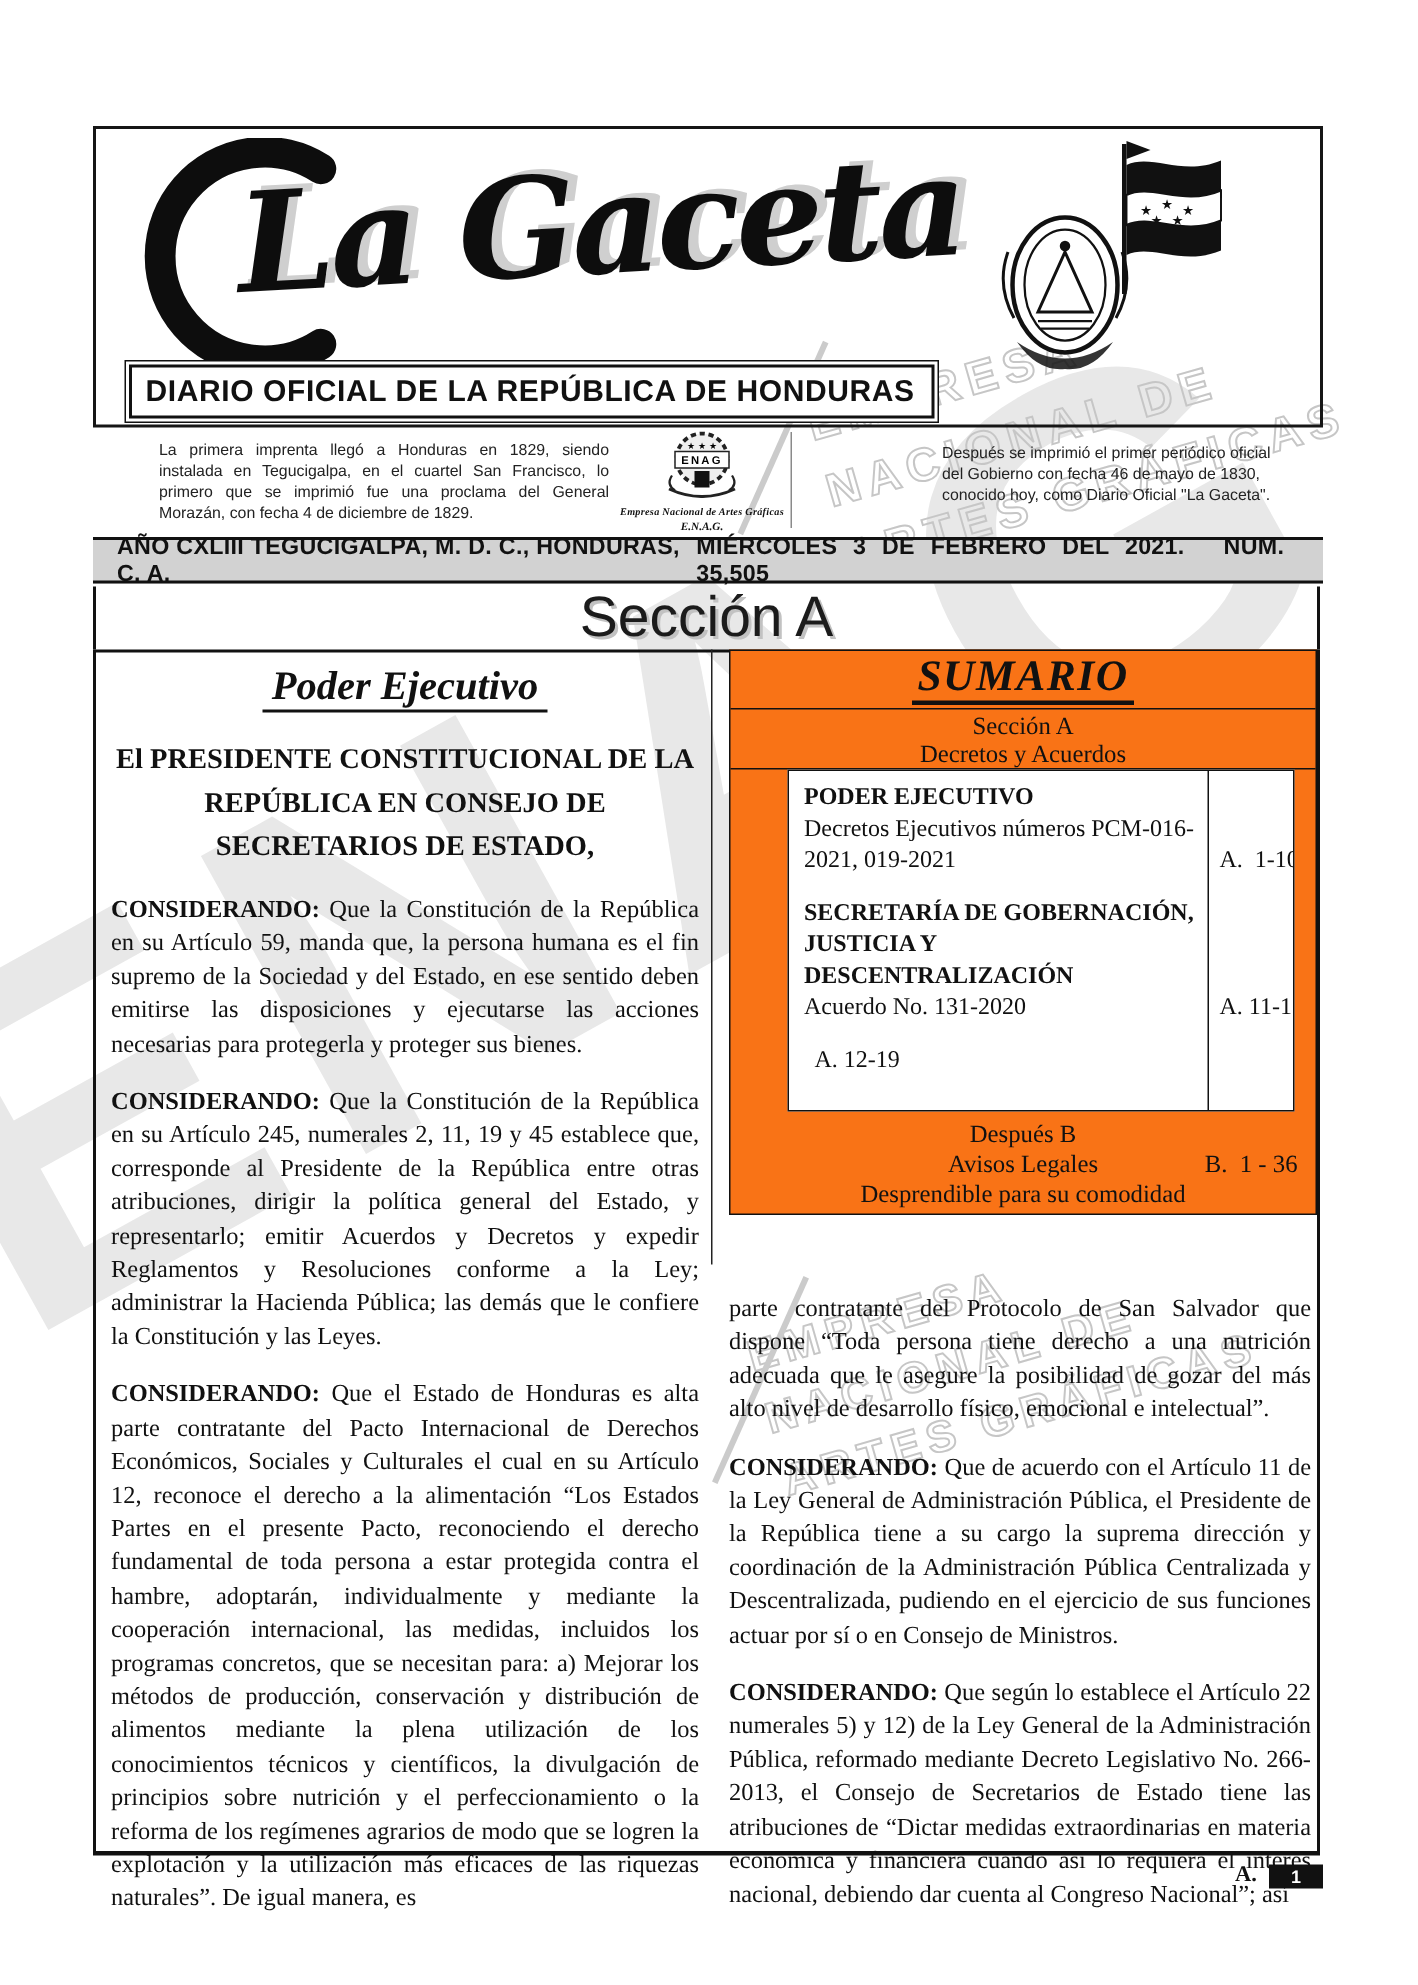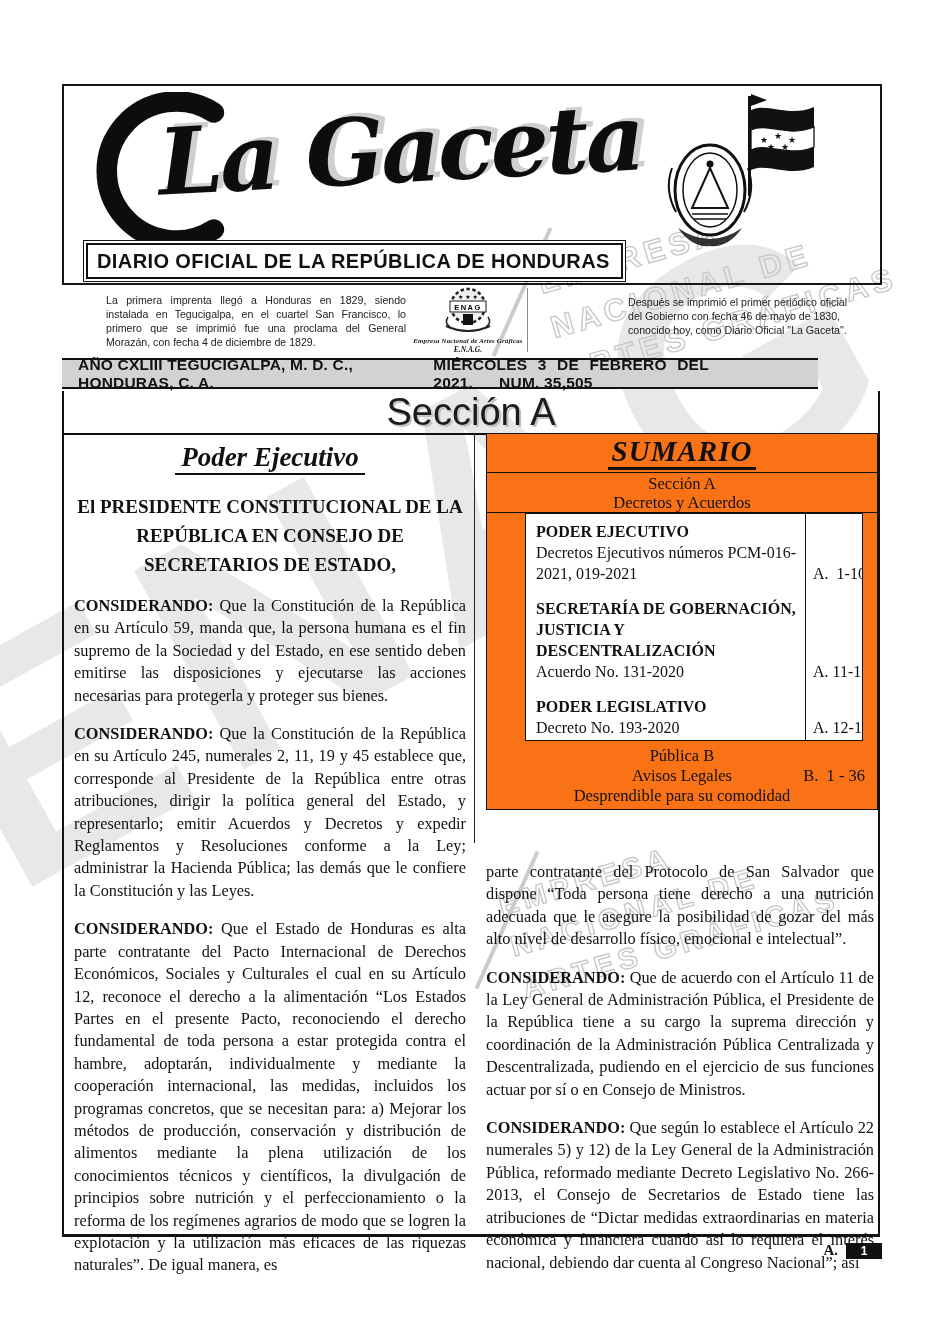--- a/index.html
+++ b/index.html
@@ -39,21 +39,21 @@
     font-size:10.6px;line-height:14px;color:#222;text-align:justify;}
   .note-left{left:106px;top:293px;width:300px;}
   .note-right{left:628px;top:295px;width:232px;text-align:left;}
   .enag-wrap{left:408px;top:286px;width:120px;z-index:3;text-align:center;}
   .enag-caption{font-family:"Liberation Serif",serif;font-style:italic;font-weight:bold;
     font-size:6.8px;letter-spacing:.2px;margin-top:1px;}
   .enag-abbr{font-family:"Liberation Serif",serif;font-style:italic;font-weight:bold;font-size:7.5px;margin-top:1px;}
   .strip-divider{left:527px;top:288px;width:1px;height:64px;background:#8a8a8a;z-index:3;}
 
   
-  .datebar{left:62px;top:358px;width:756px;height:31px;z-index:3;background:#d2d2d2;
+  .datebar{left:62px;top:358px;width:820px;height:31px;z-index:3;background:#d2d2d2;
     border-top:2px solid #111;border-bottom:2px solid #111;
     display:flex;align-items:center;justify-content:space-between;padding:0 4px 0 16px;box-sizing:border-box;
     font-family:"Liberation Sans","DejaVu Sans",sans-serif;font-weight:bold;font-size:15.5px;letter-spacing:.2px;}
   .datebar .date{word-spacing:6px;}
   .datebar .num{margin-left:26px;}
 
   
   .section-band{left:62px;top:391px;width:818px;height:42px;z-index:2;
     border-left:2px solid #111;border-right:2px solid #111;box-sizing:border-box;
     display:flex;align-items:center;justify-content:center;
@@ -225,30 +225,26 @@
 
       <div class="sum-entry">
         <div class="sum-text">
           <div class="sum-heading">SECRETARÍA DE GOBERNACIÓN, JUSTICIA Y DESCENTRALIZACIÓN</div>
           <div>Acuerdo No. 131-2020</div>
         </div>
         <div class="sum-page">A. 11-12</div>
       </div>
 
       <div class="sum-entry">
-        <div class="sum-text">
-          <div class="sum-heading">PODER LEGISLATIVO</div>
-          <div>Decreto No. 193-2020</div>
-        </div>
         <div class="sum-page">A. 12-19</div>
       </div>
 
     </div>
     <div class="sum-secb">
-      <div>Pública B</div>
+      <div>Después B</div>
       <div>Avisos Legales</div>
       <div>Desprendible para su comodidad</div>
       <span class="b-page">B.  1 - 36</span>
     </div>
   </div>
 
   <div class="abs right-col">
     <p class="body-par"><b></b><span>parte contratante del Protocolo de San Salvador que dispone “Toda persona tiene derecho a una nutrición adecuada que le asegure la posibilidad de gozar del más alto nivel de desarrollo físico, emocional e intelectual”.</span></p>
     <p class="body-par"><b>CONSIDERANDO:</b><span> Que de acuerdo con el Artículo 11 de la Ley General de Administración Pública, el Presidente de la República tiene a su cargo la suprema dirección y coordinación de la Administración Pública Centralizada y Descentralizada, pudiendo en el ejercicio de sus funciones actuar por sí o en Consejo de Ministros.</span></p>
     <p class="body-par"><b>CONSIDERANDO:</b><span> Que según lo establece el Artículo 22 numerales 5) y 12) de la Ley General de la Administración Pública, reformado mediante Decreto Legislativo No. 266- 2013, el Consejo de Secretarios de Estado tiene las atribuciones de “Dictar medidas extraordinarias en materia económica y financiera cuando así lo requiera el interés nacional, debiendo dar cuenta al Congreso Nacional”; así</span></p>

